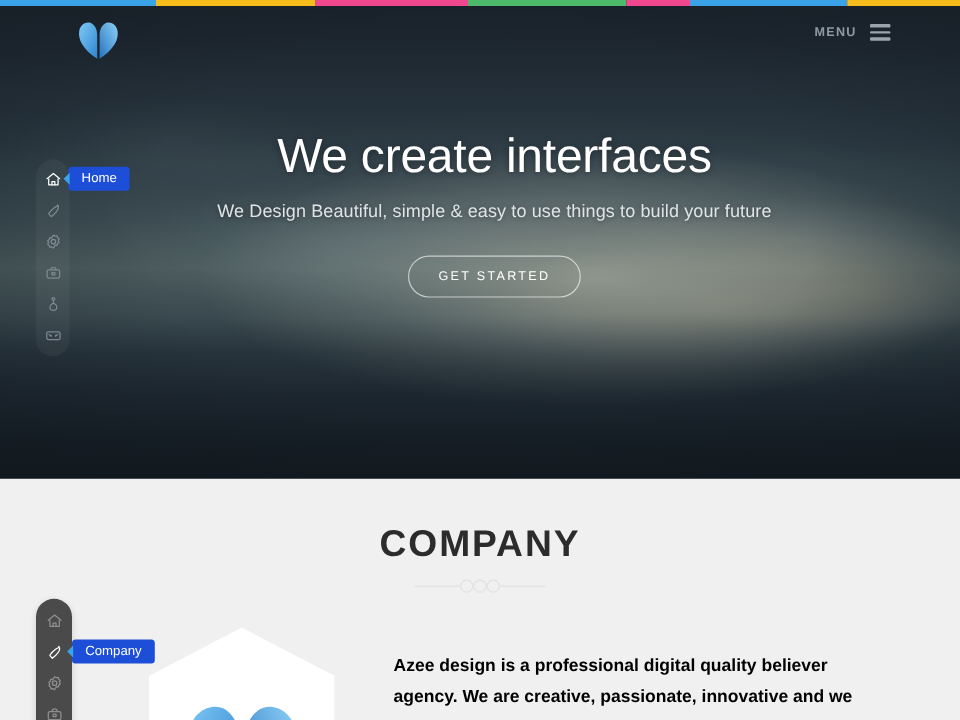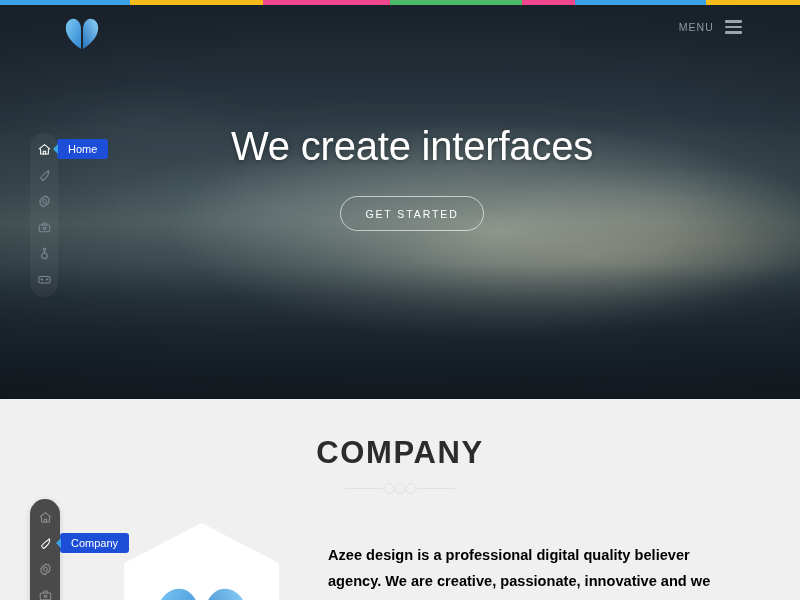--- a/index.html
+++ b/index.html
@@ -66,21 +66,21 @@
   .logo{
     position:absolute; left:62px; top:10px;
     width:40px; height:36px; cursor:pointer;
   }
   .menu-wrap{
     position:absolute; right:58px; top:15px;
     display:flex; align-items:center; gap:11px; cursor:pointer;
   }
   .menu-label{
     color:#8e9aa3; font-size:10.5px; letter-spacing:1.1px;
-    font-weight:400;
+    font-weight:700;
   }
   .burger{ display:flex; flex-direction:column; gap:3px; }
   .burger i{ display:block; width:17px; height:2.5px; background:#99a4ac; border-radius:1px; }
 
   
   .hero-content{
     position:absolute; top:0; left:12px; width:800px; height:399px;
     display:flex; flex-direction:column; align-items:center;
     justify-content:center; z-index:30; padding-bottom:44px;
   }
@@ -225,20 +225,21 @@
     <span class="burger">
         <i></i>
         <i></i>
         <i></i>
       </span>
   </div>
 </div>
 
 <div class="hero-content">
   <h1 class="hero-title">We create interfaces</h1>
+  <p class="hero-sub">We Design Beautiful, simple &amp; easy to use things to build your future</p>
   <button class="cta">GET STARTED</button>
 </div>
 
 <div class="sidenav" id="sidenav">
     <div class="nav-item">
       <span>
         <svg viewBox="0 0 20 20" width="15" height="15">
           <path fill="none" stroke="#ffffff" stroke-width="1.4" stroke-linecap="round" stroke-linejoin="round" d="M3 9.2 L10 3.4 L17 9.2"></path>
           <path fill="none" stroke="#ffffff" stroke-width="1.4" stroke-linecap="round" stroke-linejoin="round" d="M4.8 9.4 V16 h10.4 V9.4"></path>
           <path fill="none" stroke="#ffffff" stroke-width="1.4" stroke-linecap="round" stroke-linejoin="round" d="M8.4 16 v-3.6 h3.2 V16"></path>

